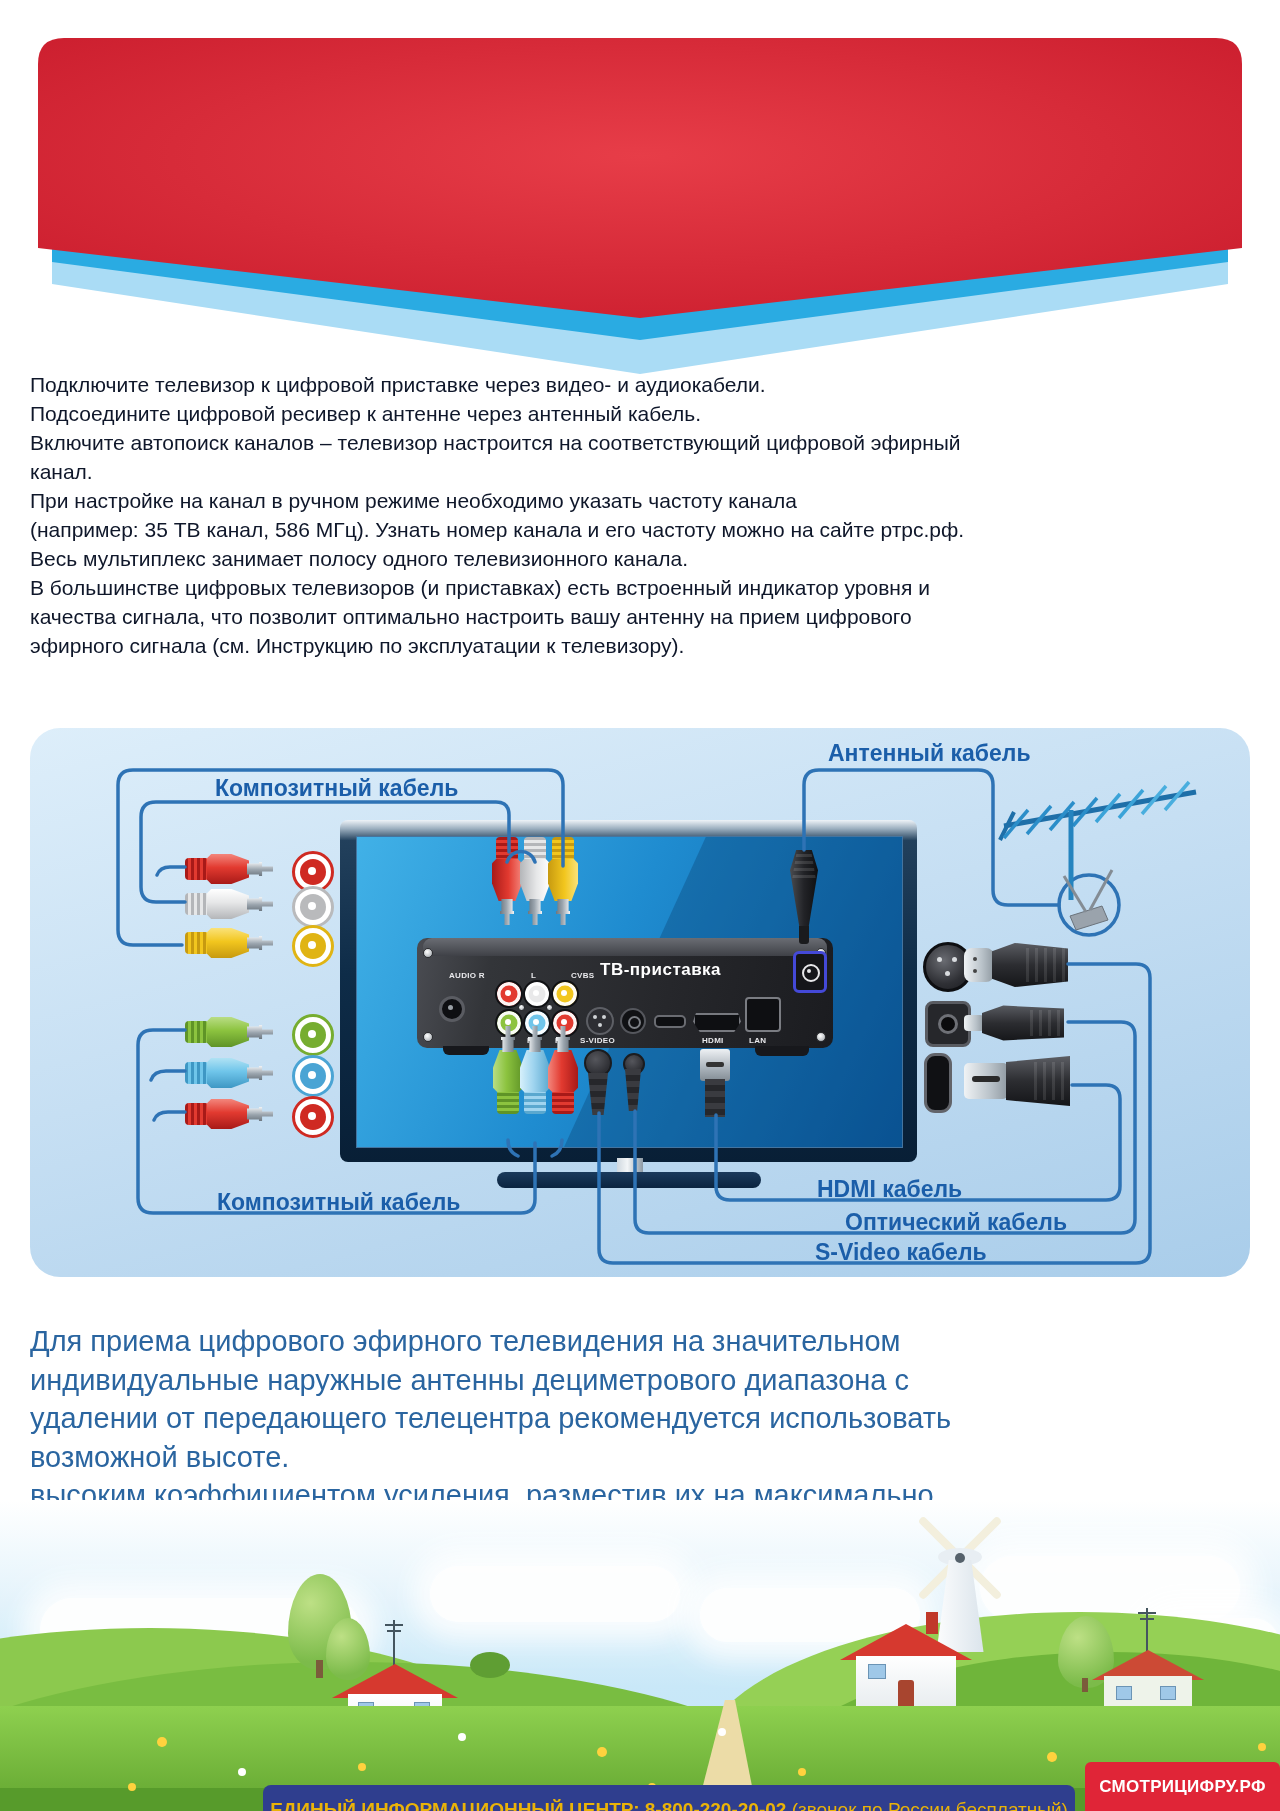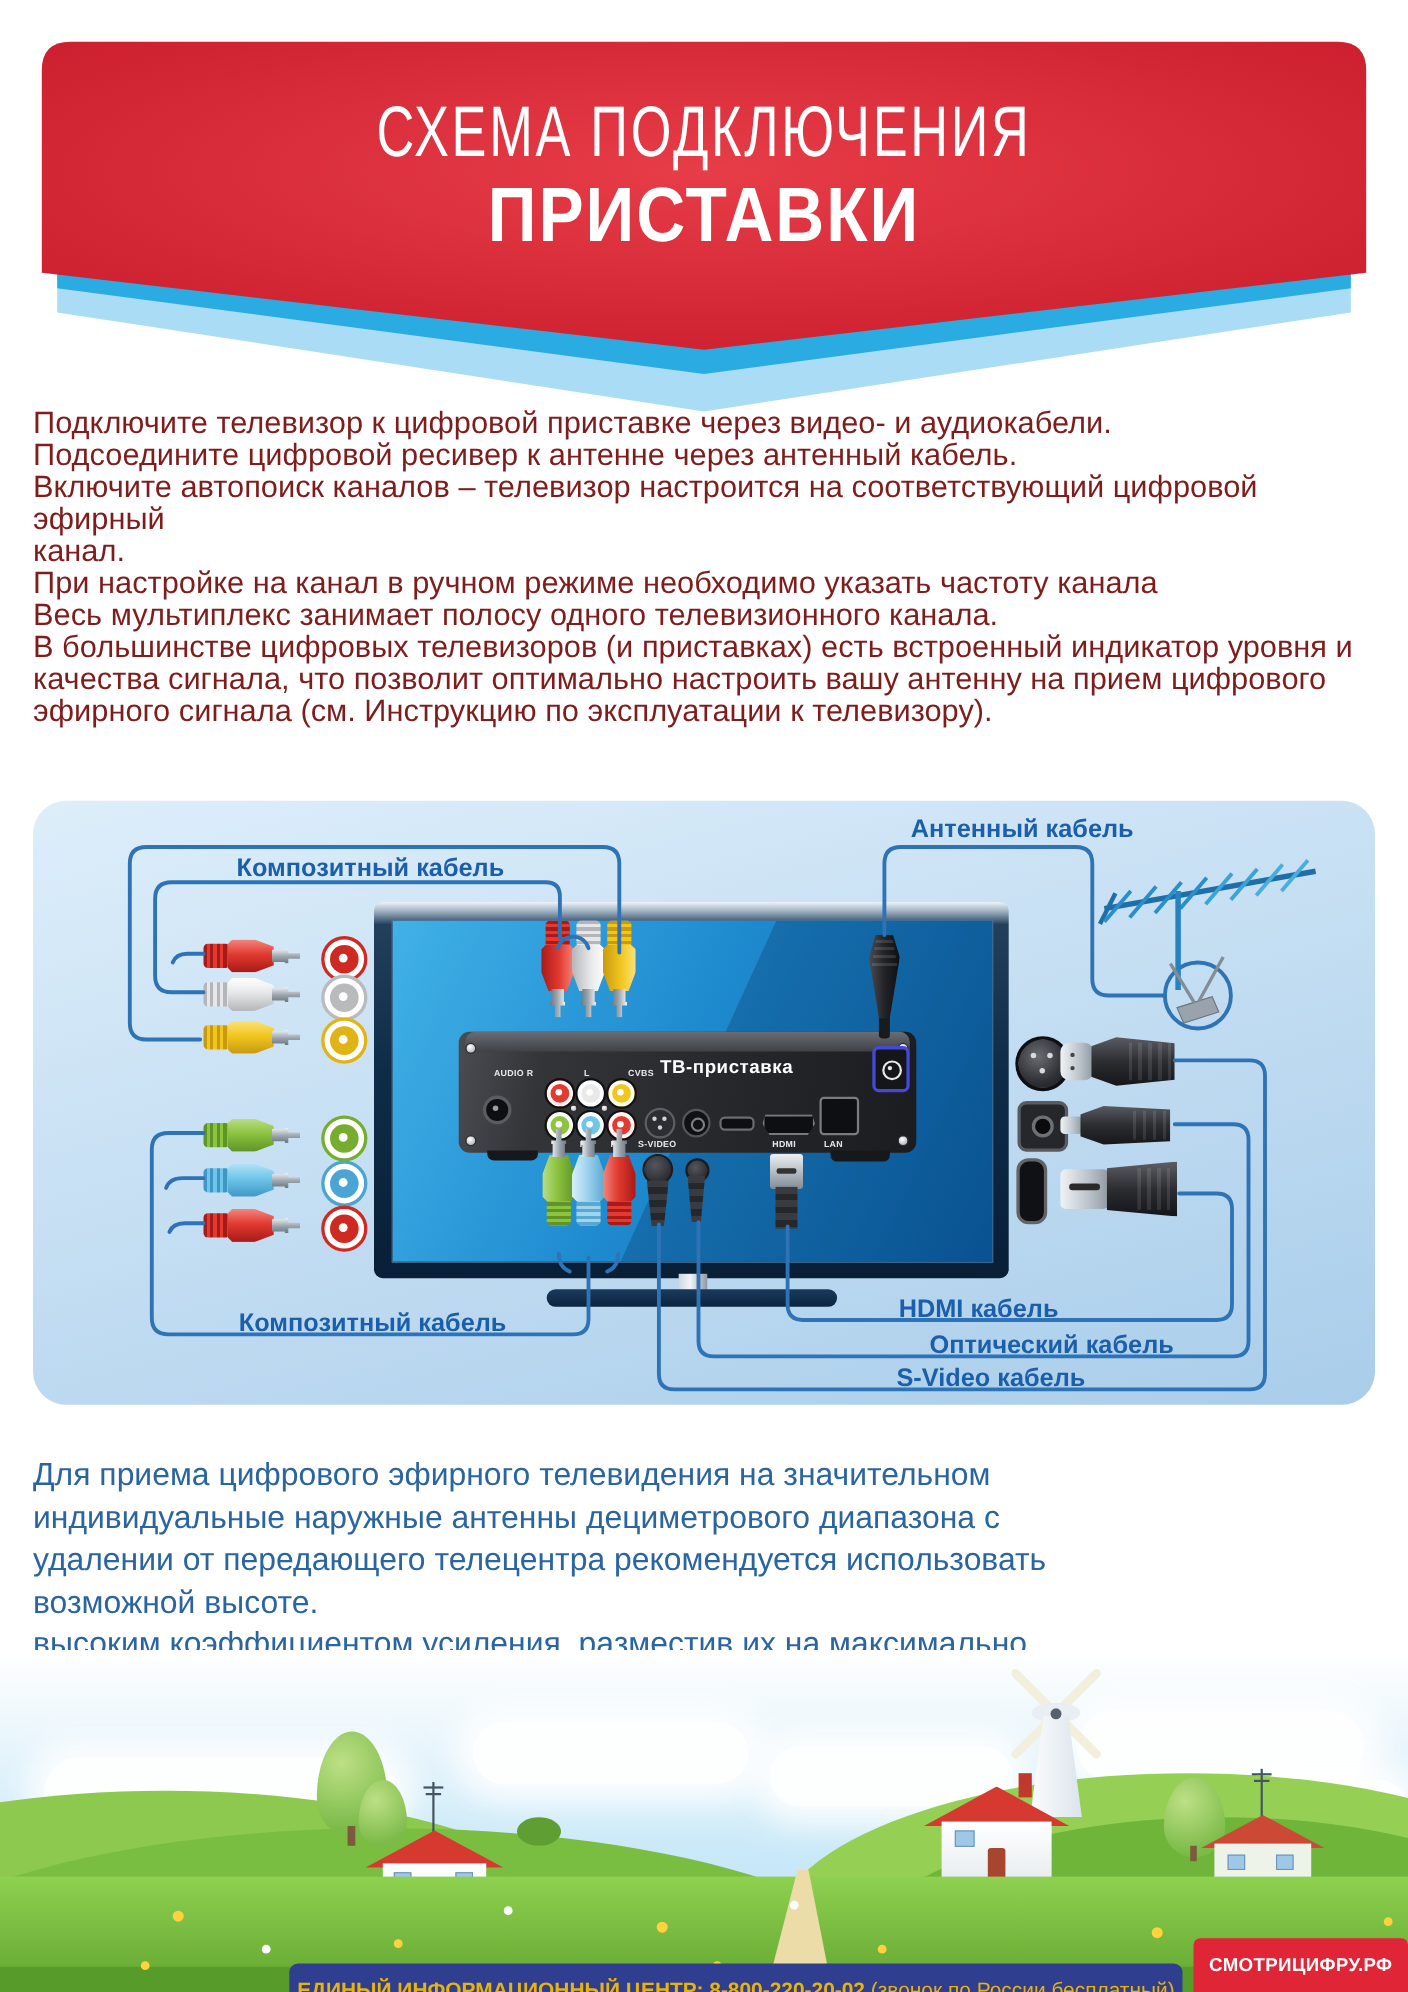--- a/index.html
+++ b/index.html
@@ -8,21 +8,21 @@
   .abs{position:absolute;}
   i{display:block;position:absolute;}
 
   
   .hdr-svg{left:0;top:0;width:1280px;height:400px;}
   .title{left:0;top:88px;width:1280px;text-align:center;color:#fff;line-height:1;}
   .title .l1{font-size:58px;font-weight:400;letter-spacing:3px;transform:scaleX(.82) scaleY(1.12);transform-origin:center top;}
   .title .l2{margin-top:14px;font-size:70px;font-weight:700;letter-spacing:2px;transform:scaleX(.88);transform-origin:center top;}
 
   
-  .intro{left:30px;top:370px;width:1230px;color:#7f1d1d;font-size:28px;line-height:29px;}
+  .intro{left:30px;top:370px;width:1230px;color:#0f172a;font-size:21px;line-height:29px;}
   .outro{left:30px;top:1322px;width:1010px;color:#2a65a0;font-size:29px;line-height:38.5px;}
 
   
   .panel{left:30px;top:728px;width:1220px;height:549px;border-radius:30px;
          background:linear-gradient(165deg,#ddeefa 0%,#c6dff3 45%,#a9cdea 100%);}
   .dlabel{position:absolute;color:#1b5ea9;font-weight:700;font-size:23px;white-space:nowrap;}
 
   .tv{left:340px;top:820px;width:577px;height:342px;border-radius:8px;
       background:linear-gradient(180deg,#eef3f8 0%,#9db0c0 2.5%,#22405c 6%,#0e2c48 45%,#081f36 100%);}
   .screen{left:356px;top:836px;width:545px;height:310px;border:1px solid #44749f;
@@ -104,31 +104,28 @@
     <defs>
       <radialGradient id="redg" cx="50%" cy="42%" r="78%">
         <stop offset="0%" stop-color="#e73d48"></stop>
           <stop offset="100%" stop-color="#c7192a"></stop>
       </radialGradient>
     </defs>
     <path d="M52,60 H1228 V284 L640,374 L52,284 Z" fill="#aadcf5"></path>
     <path d="M52,60 H1228 V262 L640,340 L52,262 Z" fill="#2aabe2"></path>
     <path d="M64,38 H1216 Q1242,38 1242,64 V248 L640,318 L38,248 V64 Q38,38 64,38 Z" fill="url(#redg)"></path>
   </svg>
-  <div class="abs title">
-    <div class="l1">СХЕМА ПОДКЛЮЧЕНИЯ</div>
-    <div class="l2">ПРИСТАВКИ</div>
-  </div>
 
   <div class="abs intro">
     <div>Подключите телевизор к цифровой приставке через видео- и аудиокабели.</div>
     <div>Подсоедините цифровой ресивер к антенне через антенный кабель.</div>
     <div>Включите автопоиск каналов – телевизор настроится на соответствующий цифровой эфирный</div>
     <div>канал.</div>
     <div>При настройке на канал в ручном режиме необходимо указать частоту канала</div>
+    <div>(например: 35 ТВ канал, 586 МГц). Узнать номер канала и его частоту можно на сайте ртрс.рф.</div>
     <div>Весь мультиплекс занимает полосу одного телевизионного канала.</div>
     <div>В большинстве цифровых телевизоров (и приставках) есть встроенный индикатор уровня и</div>
     <div>качества сигнала, что позволит оптимально настроить вашу антенну на прием цифрового</div>
     <div>эфирного сигнала (см. Инструкцию по эксплуатации к телевизору).</div>
   </div>
 
   <div class="abs panel"></div>
 
   <div class="abs tv"></div>
   <div class="abs screen"></div>

